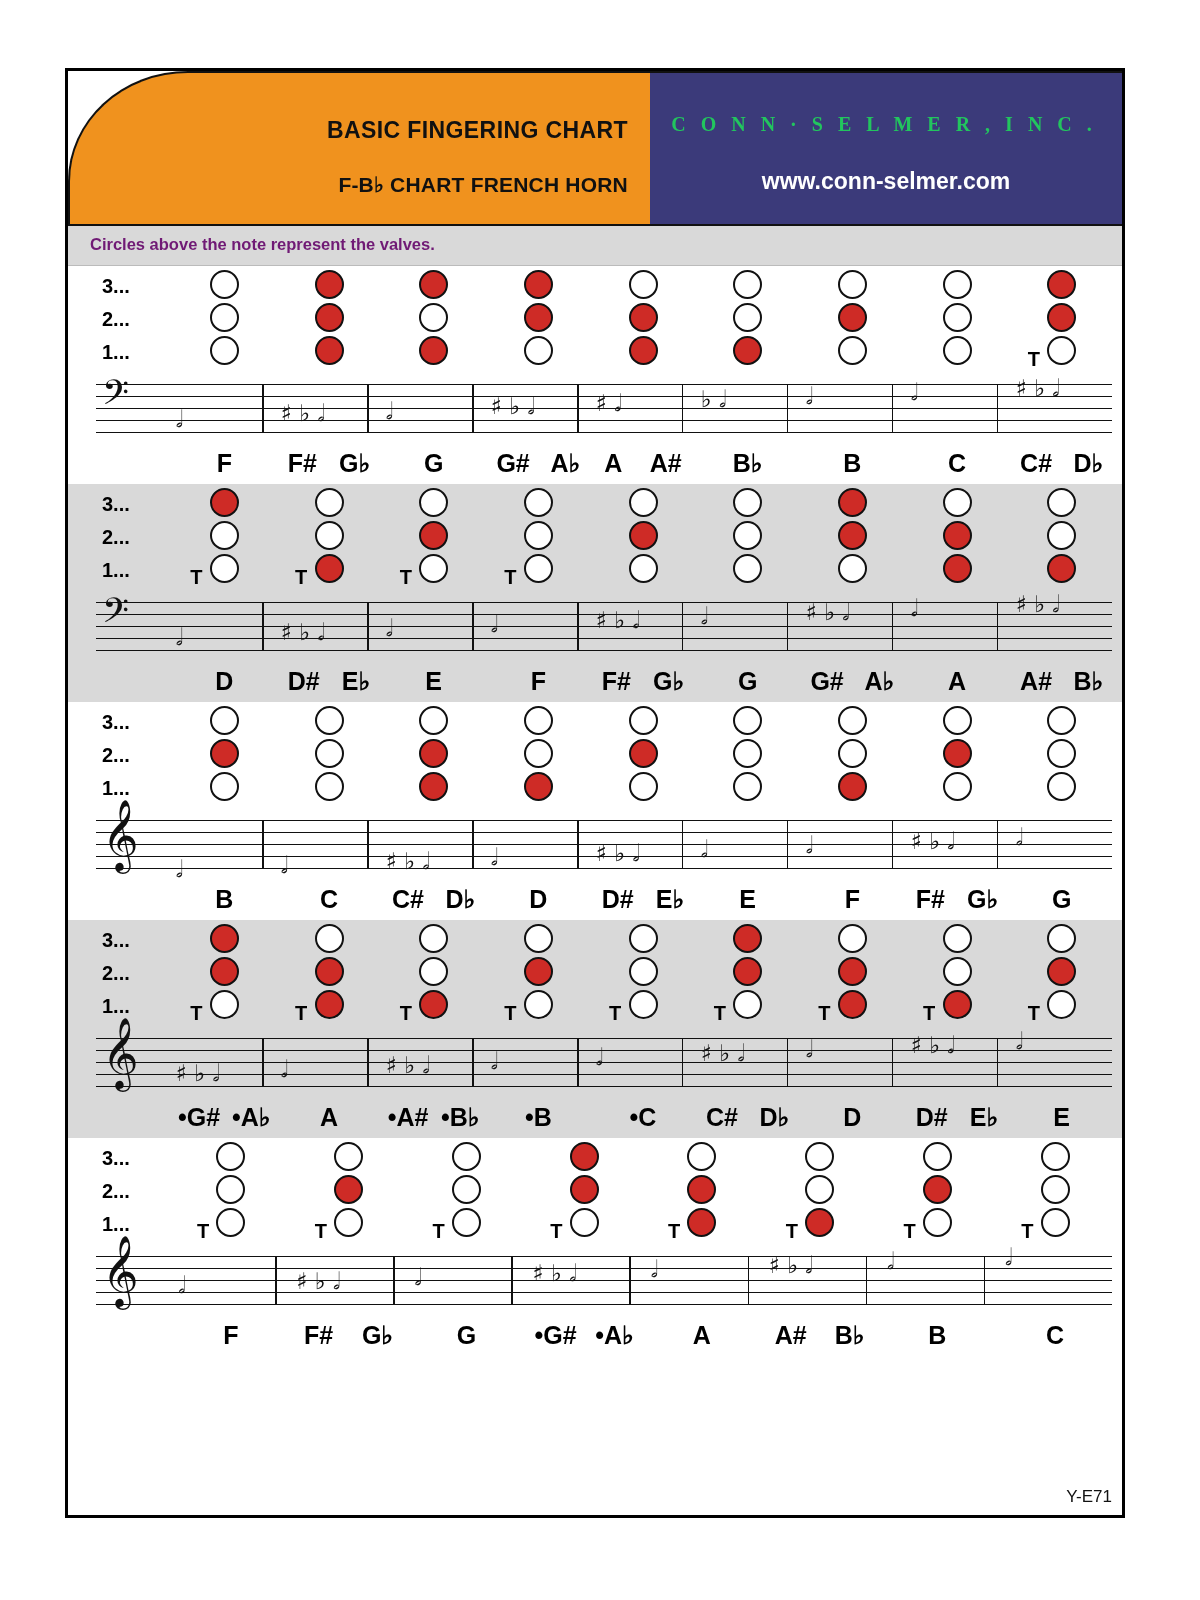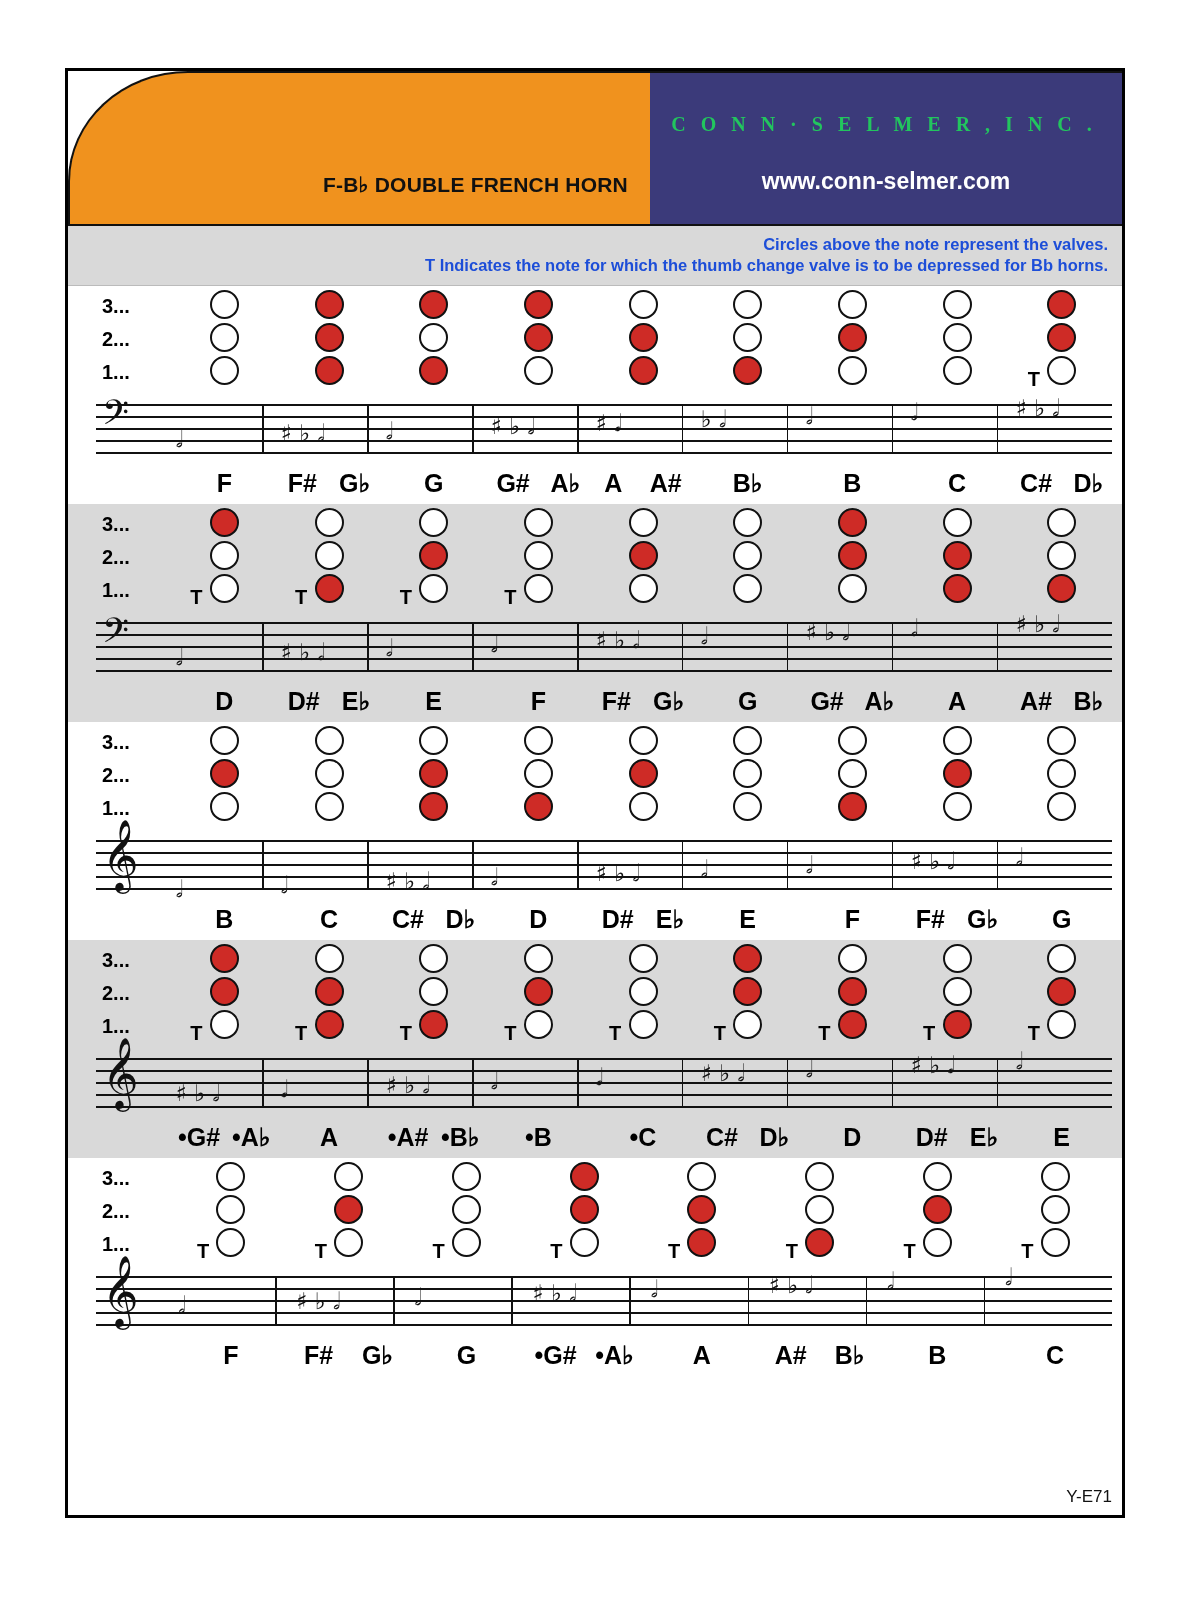--- a/index.html
+++ b/index.html
@@ -62,25 +62,25 @@
     letter-spacing:5px;
   }
   .hdr-url{
     position:absolute; left:0; right:0; top:95px;
     text-align:center;
     font-size:23px; font-weight:bold; color:#fff;
   }
   
   .legend{
     background:#D9D9D9;
-    padding:8px 14px 10px 8px;
-    text-align:right;
+    padding:8px 14px 10px 22px;
+    text-align:left;
     font-size:16.5px;
     font-weight:bold;
-    color:#1d4ed8;
+    color:#701a75;
     line-height:1.25;
     border-bottom:1px solid #bbb;
   }
   
   .block{position:relative;width:100%;}
   .block.shaded{background:#D9D9D9;}
   .block.plain{background:#ffffff;}
 
   .valverow{
     position:relative;
@@ -174,31 +174,31 @@
     font-family:"Liberation Sans", sans-serif;
   }
 </style>
 </head>
 <body>
 
 <div id="sheet">
 
   <div class="header">
     <div class="hdr-left">
-      <div class="hdr-sub">F-B♭ DOUBLE FRENCH HORN</div>
+      <div class="hdr-title">BASIC FINGERING CHART</div>
+      <div class="hdr-sub">F-B♭ CHART FRENCH HORN</div>
     </div>
     <div class="hdr-right">
       <div class="hdr-brand">C O N N · S E L M E R ,   I N C .</div>
       <div class="hdr-url">www.conn-selmer.com</div>
     </div>
   </div>
 
   <div class="legend">
     <div>Circles above the note represent the valves.</div>
-    <div>T Indicates the note for which the thumb change valve is to be depressed for Bb horns.</div>
   </div>
 
   <div id="rows-container">
       <div class="block plain">
         <div class="valverow">
           <div class="vlabels">
             <div>3...</div>
             <div>2...</div>
             <div>1...</div>
           </div>

